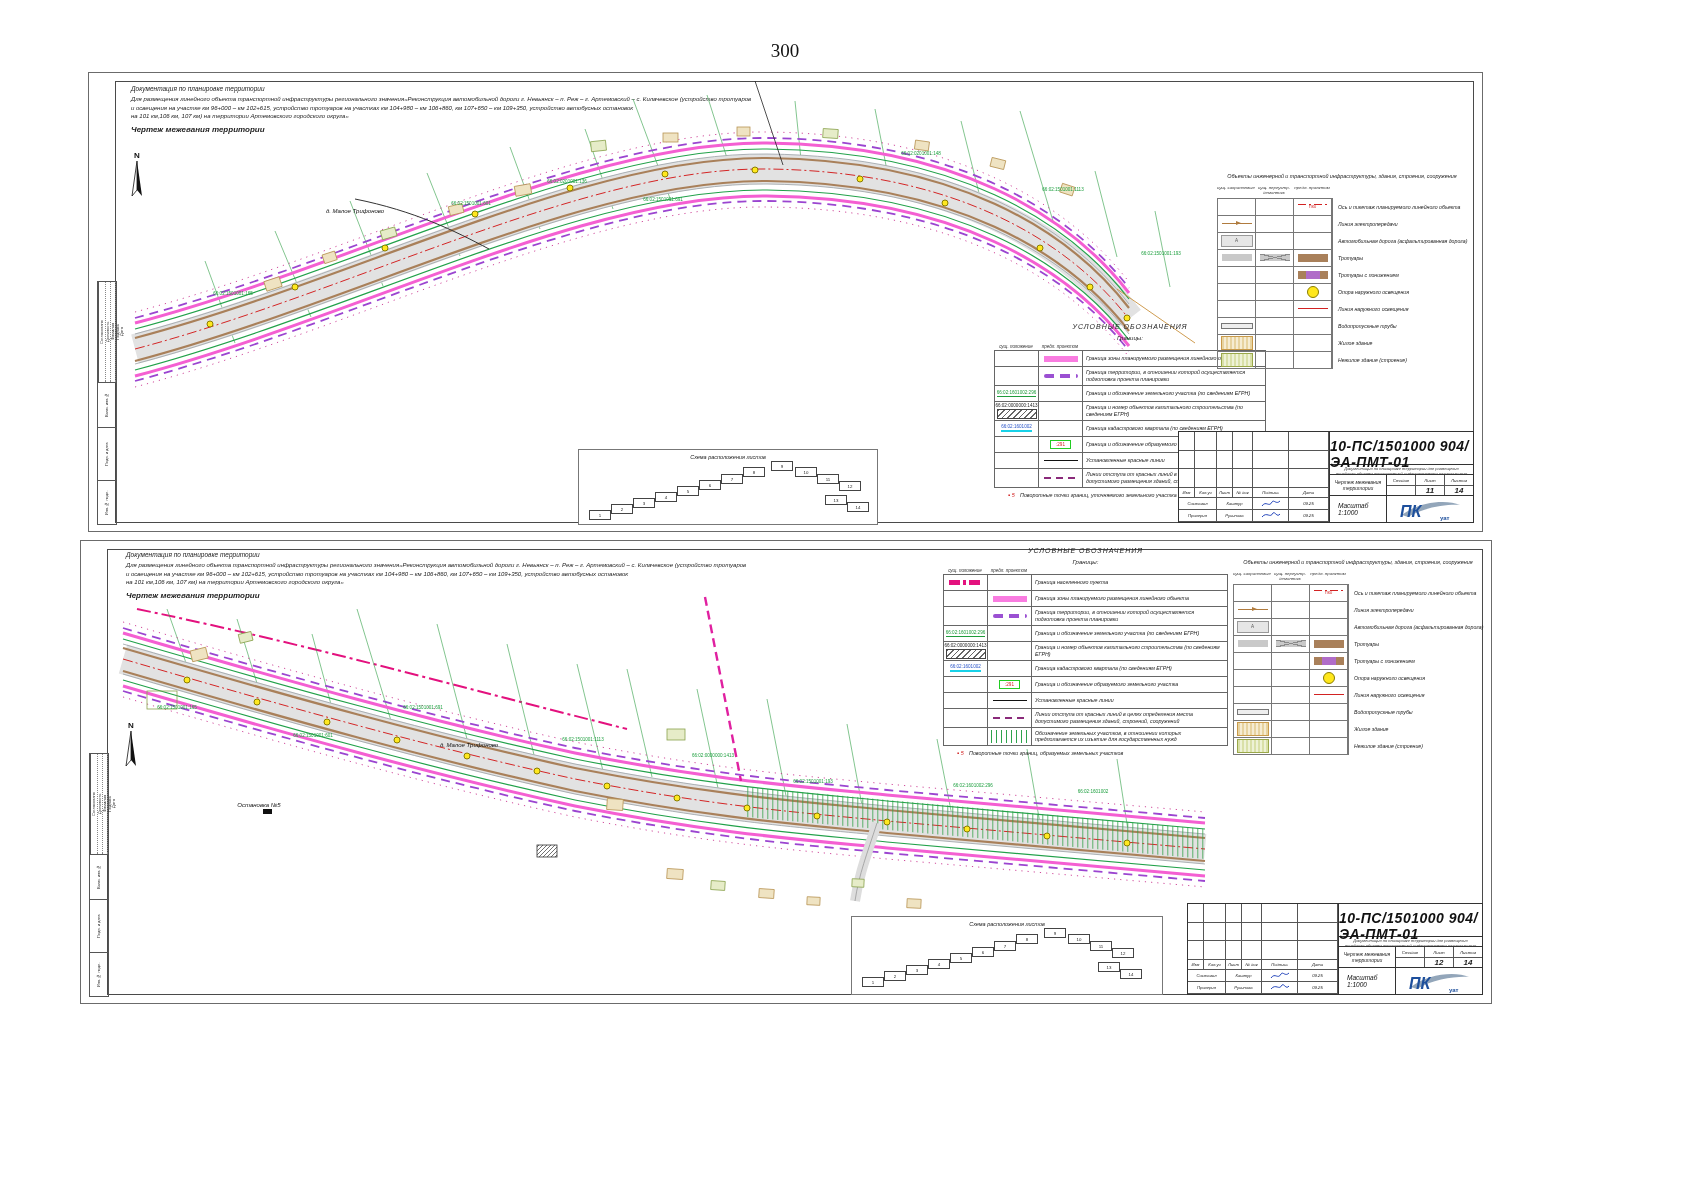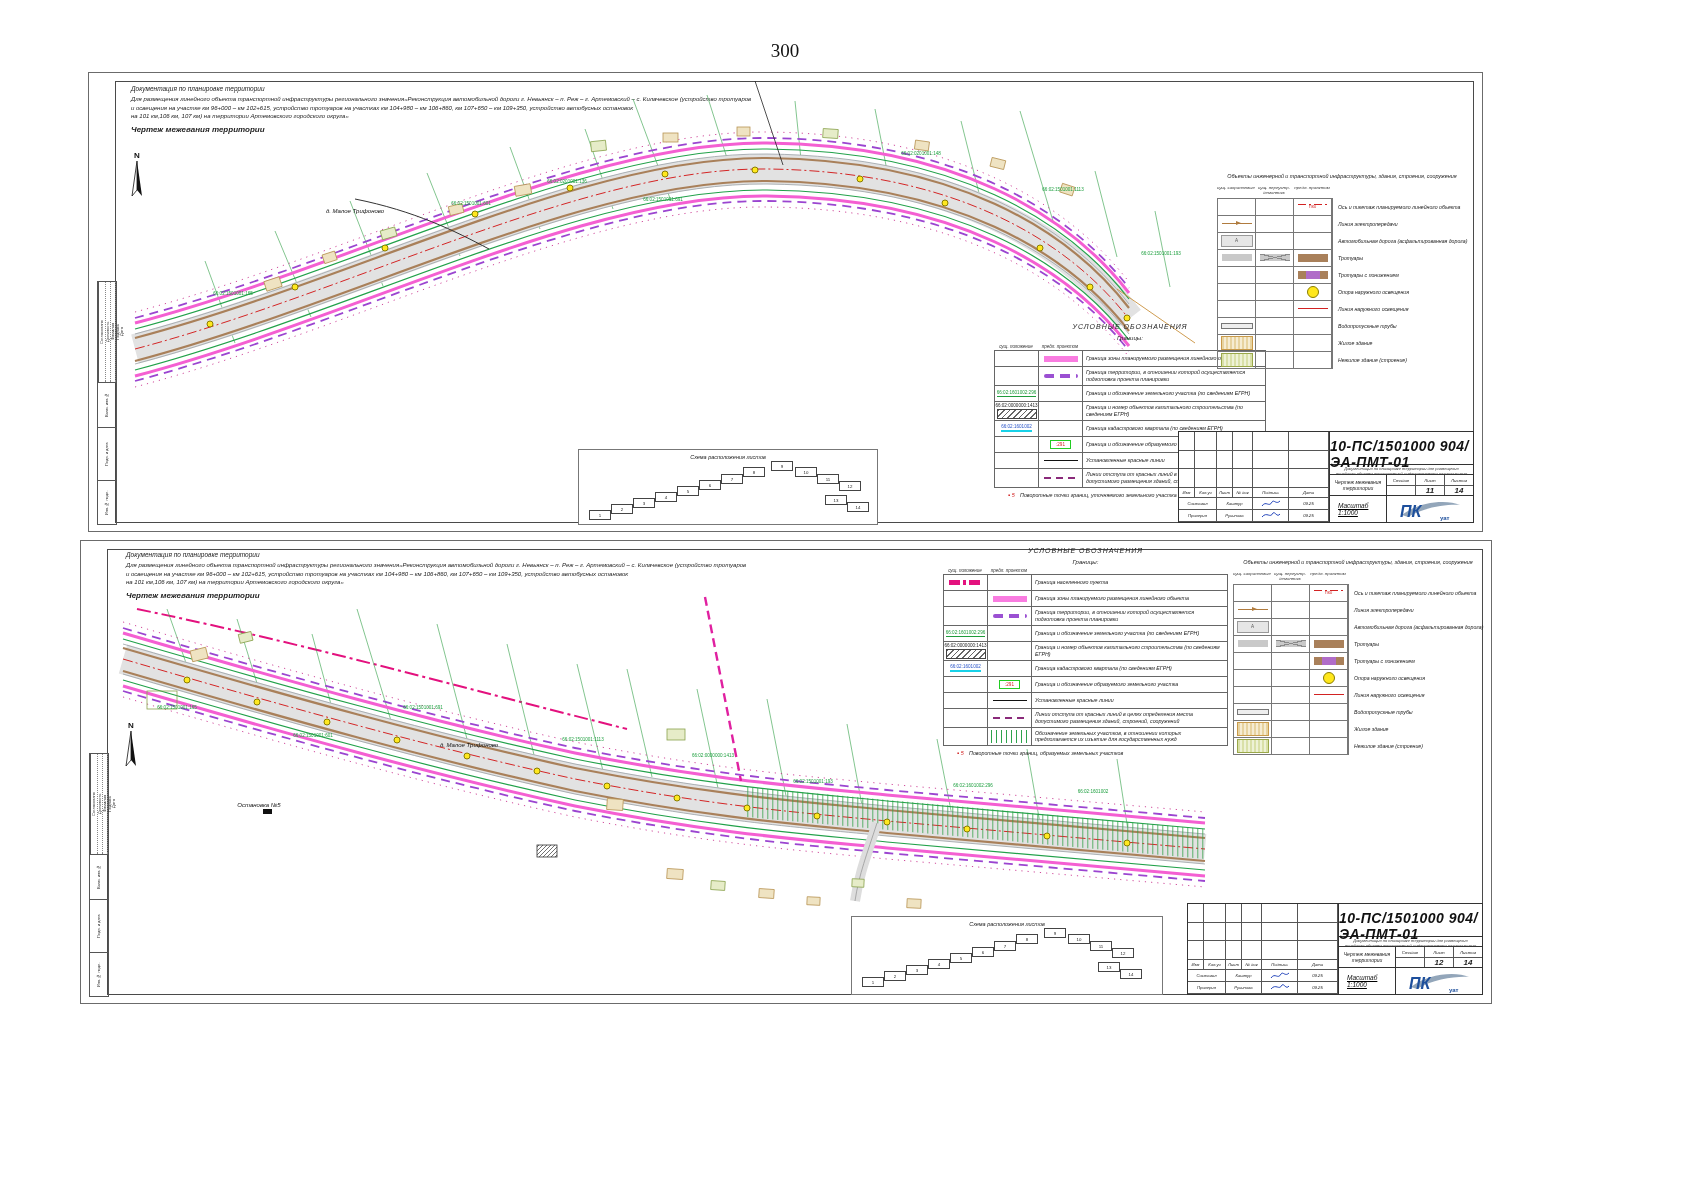--- a/index.html
+++ b/index.html
@@ -125,21 +125,21 @@
   .st-mid{display:flex;height:26px;border-bottom:0.8px solid #333;}
   .st-name{flex:1;border-right:0.8px solid #333;display:flex;align-items:center;justify-content:center;
            font-size:5px;font-style:italic;text-align:center;color:#222;padding:0 2px;}
   .st-sll{width:86px;display:flex;flex-direction:column;}
   .st-sll-h{display:flex;height:10px;border-bottom:0.6px solid #555;}
   .st-sll-h span,.st-sll-v span{flex:1;border-right:0.6px solid #555;display:flex;align-items:center;
            justify-content:center;font-size:4.4px;font-style:italic;color:#222;}
   .st-sll-h span:last-child,.st-sll-v span:last-child{border-right:none;}
   .st-sll-v{flex:1;display:flex;}
   .st-sll-v span{font-size:8px;font-weight:bold;}
-  .st-bot{flex:1;display:flex;text-decoration:underline;}
+  .st-bot{flex:1;display:flex;}
   .st-scale{flex:1;border-right:0.8px solid #333;display:flex;align-items:center;padding-left:8px;
             font-size:6.5px;font-style:italic;color:#111;}
   .st-logo{width:86px;display:flex;align-items:center;justify-content:center;}
   
   [data-interactable]{cursor:default;}
 </style>
 </head>
 <body>
 
 <div class="page" data-interactable="false">

